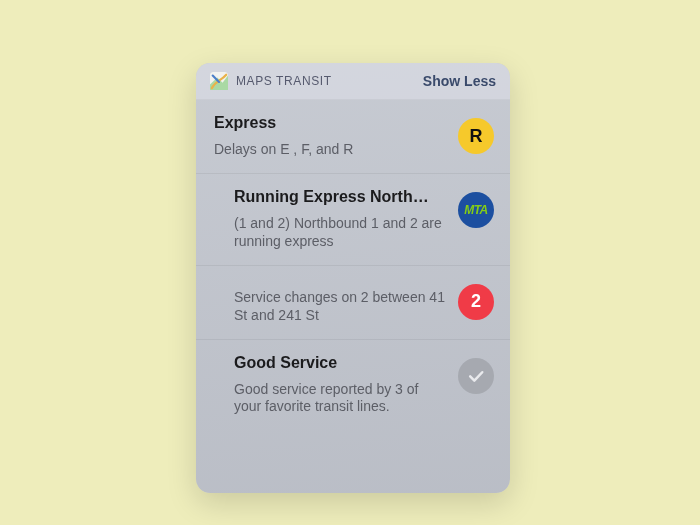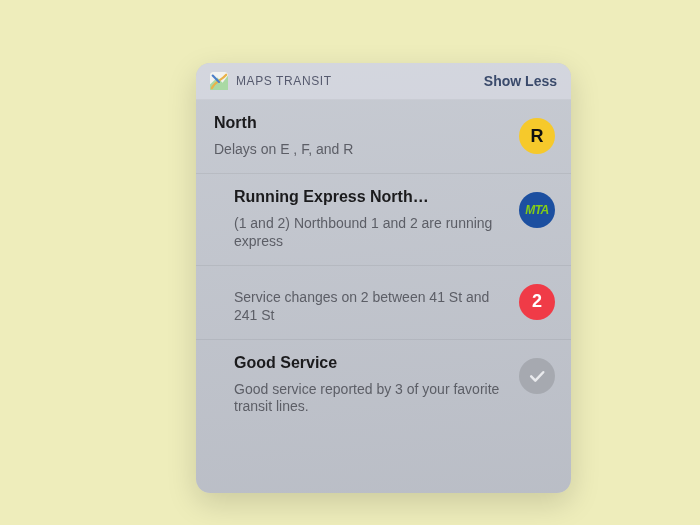--- a/index.html
+++ b/index.html
@@ -7,21 +7,21 @@
       width: 700px;
       height: 525px;
       background: #eeedbb;
       font-family: -apple-system, "Helvetica Neue", Helvetica, Arial, sans-serif;
       position: relative;
     }
     .widget {
       position: absolute;
       left: 196px;
       top: 63px;
-      width: 375px;
+      width: 314px;
       height: 430px;
       background: linear-gradient(175deg, rgba(196,200,212,0.93), rgba(182,186,199,0.93));
       border-radius: 14px;
       box-shadow: 0 10px 30px rgba(0,0,0,0.15);
       overflow: hidden;
       display: flex;
       flex-direction: column;
     }
     .widget-header {
       height: 36px;
@@ -114,21 +114,21 @@
         <path d="M3 4 L10 11" stroke="#4c7fc8" stroke-width="2.4" fill="none" stroke-linecap="round"></path>
       </svg>
     </span>
     <span class="header-title">MAPS TRANSIT</span>
     <span class="header-spacer"></span>
     <span class="show-less">Show Less</span>
   </div>
 
   <div class="row">
     <div class="row-text">
-      <div class="row-title">North</div>
+      <div class="row-title">Express</div>
       <div class="row-sub">Delays on E , F,  and R</div>
     </div>
     <div class="badge badge-r">R</div>
   </div>
 
   <div class="row">
     <div class="row-text">
       <div class="row-title">Running Express North…</div>
       <div class="row-sub">(1 and 2) Northbound 1 and 2 are running express</div>
     </div>

